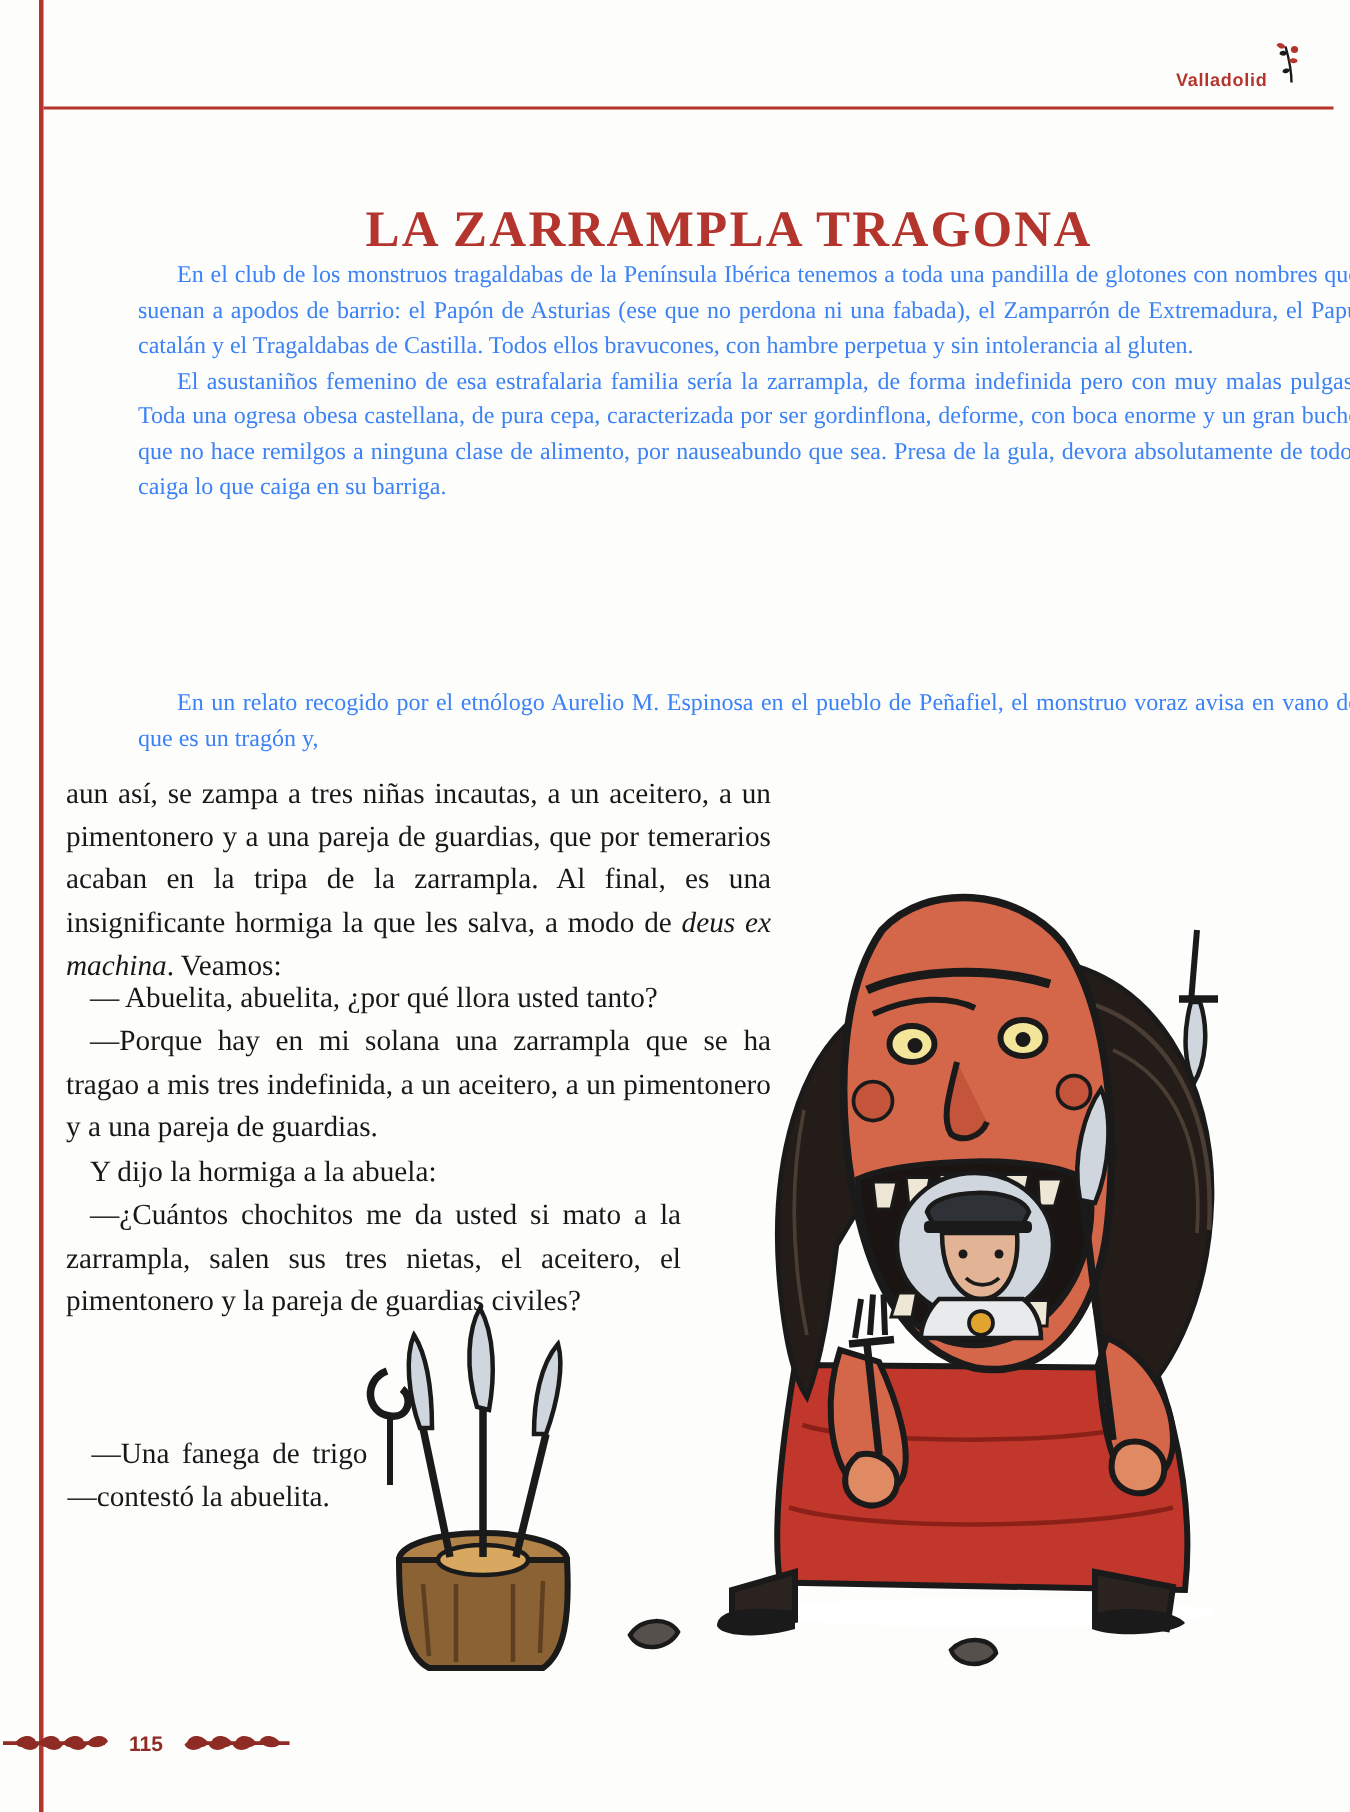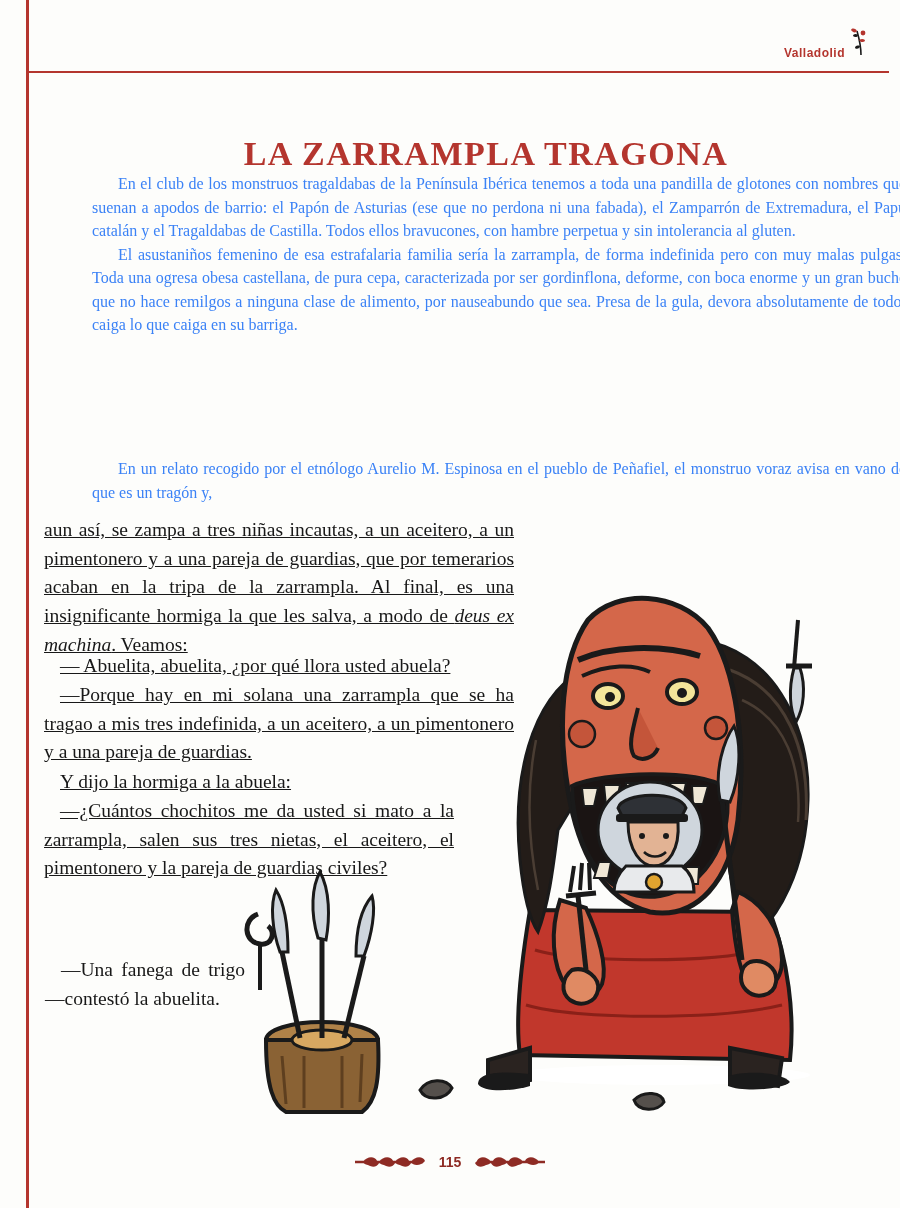--- a/index.html
+++ b/index.html
@@ -107,21 +107,20 @@
     left: 44px;
     width: 470px;
     font-size: 19.5px;
     line-height: 1.47;
     text-align: justify;
     color: #181818;
   }
   .narrow p {
     margin: 0;
     text-indent: 26px;
-    text-decoration: underline;
   }
   .narrow p.dash {
     text-indent: 16px;
   }
 
   .narrower {
     position: absolute;
     left: 45px;
     width: 200px;
     font-size: 19.5px;
@@ -142,21 +141,20 @@
     width: 660px;
     height: 620px;
   }
 
   
   .footer {
     position: absolute;
     left: 0;
     bottom: 36px;
     width: 900px;
-    text-align: center;
   }
   .folio {
     display: inline-block;
     font-family: "Liberation Sans", sans-serif;
     font-size: 14px;
     font-weight: bold;
     color: #8e2b24;
     vertical-align: middle;
     padding: 0 4px;
   }
@@ -194,21 +192,21 @@
 
   <div class="body-text" style="top:457px;">
     <p>En un relato recogido por el etnólogo Aurelio M. Espinosa en el pueblo de Peñafiel, el monstruo voraz avisa en vano de que es un tragón y,</p>
   </div>
 
   <div class="narrow" style="top:516px;">
     <p class="noindent" style="text-indent:0;"><span>aun así, se zampa a tres niñas incautas, a un aceitero, a un pimentonero y a una pareja de guardias, que por temerarios acaban en la tripa de la zarrampla. Al final, es una insignificante hormiga la que les salva, a modo de </span><em>deus ex machina</em><span>. Veamos:</span></p>
   </div>
 
   <div class="narrow" style="top:652px;">
-    <p class="dash">— Abuelita, abuelita, ¿por qué llora usted abuela?</p>
+    <p class="dash">— Abuelita, abuelita, ¿por qué llora usted tanto?</p>
   </div>
 
   <div class="narrow" style="top:681px;">
     <p class="dash">—Porque hay en mi solana una zarrampla que se ha tragao a mis tres indefinida, a un aceitero, a un pimentonero y a una pareja de guardias.</p>
   </div>
 
   <div class="narrow" style="top:797px; width:410px;">
     <p class="dash">—¿Cuántos chochitos me da usted si mato a la zarrampla, salen sus tres nietas, el aceitero, el pimentonero y la pareja de guardias civiles?</p>
   </div>
 

